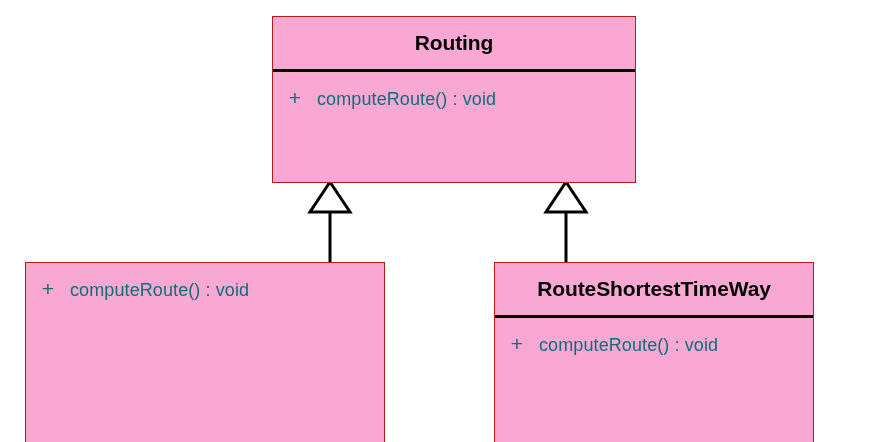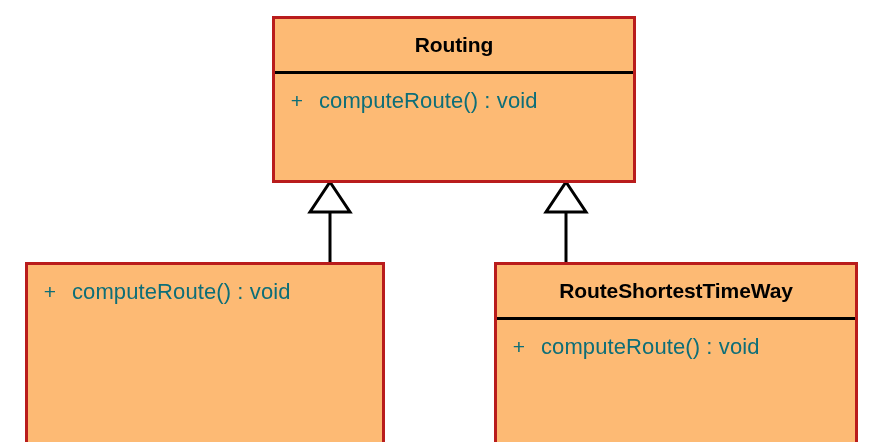--- a/index.html
+++ b/index.html
@@ -17,22 +17,22 @@
     width: 882px;
     height: 442px;
     background: #ffffff;
     overflow: hidden;
   }
 
   
   .uml-class {
     position: absolute;
     box-sizing: border-box;
-    background: #fdba74;
-    border: 3px solid #b91c1c;
+    background: #f9a8d4;
+    border: 1px solid #b91c1c;
     display: flex;
     flex-direction: column;
     z-index: 3;
   }
 
   .uml-class-name-compartment {
     box-sizing: border-box;
     border-bottom: 3px solid #000000;
     display: flex;
     align-items: center;
@@ -66,21 +66,21 @@
     font-family: "Liberation Sans", sans-serif;
     font-size: 21px;
     color: #0d6e78;
     width: 44px;
     text-align: center;
     flex: 0 0 auto;
   }
 
   .uml-member-signature {
     font-family: "Liberation Sans", sans-serif;
-    font-size: 22px;
+    font-size: 18px;
     color: #0d6e78;
     letter-spacing: 0.1px;
   }
 
   
   .generalization {
     position: absolute;
     z-index: 1;
   }
   .generalization svg {
@@ -121,21 +121,21 @@
 
   <div class="uml-class" style="left:25px; top:262px; width:360px; height:180px; border-bottom:none;">
     <div class="uml-members-compartment">
       <div class="uml-member-row">
         <span class="uml-visibility">+</span>
         <span class="uml-member-signature">computeRoute() : void</span>
       </div>
     </div>
   </div>
 
-  <div class="uml-class" style="left:494px; top:262px; width:364px; height:180px; border-bottom:none;">
+  <div class="uml-class" style="left:494px; top:262px; width:320px; height:180px; border-bottom:none;">
     <div class="uml-class-name-compartment" style="height:55px;">
       <span class="uml-class-name">RouteShortestTimeWay</span>
     </div>
     <div class="uml-members-compartment">
       <div class="uml-member-row">
         <span class="uml-visibility">+</span>
         <span class="uml-member-signature">computeRoute() : void</span>
       </div>
     </div>
   </div>

